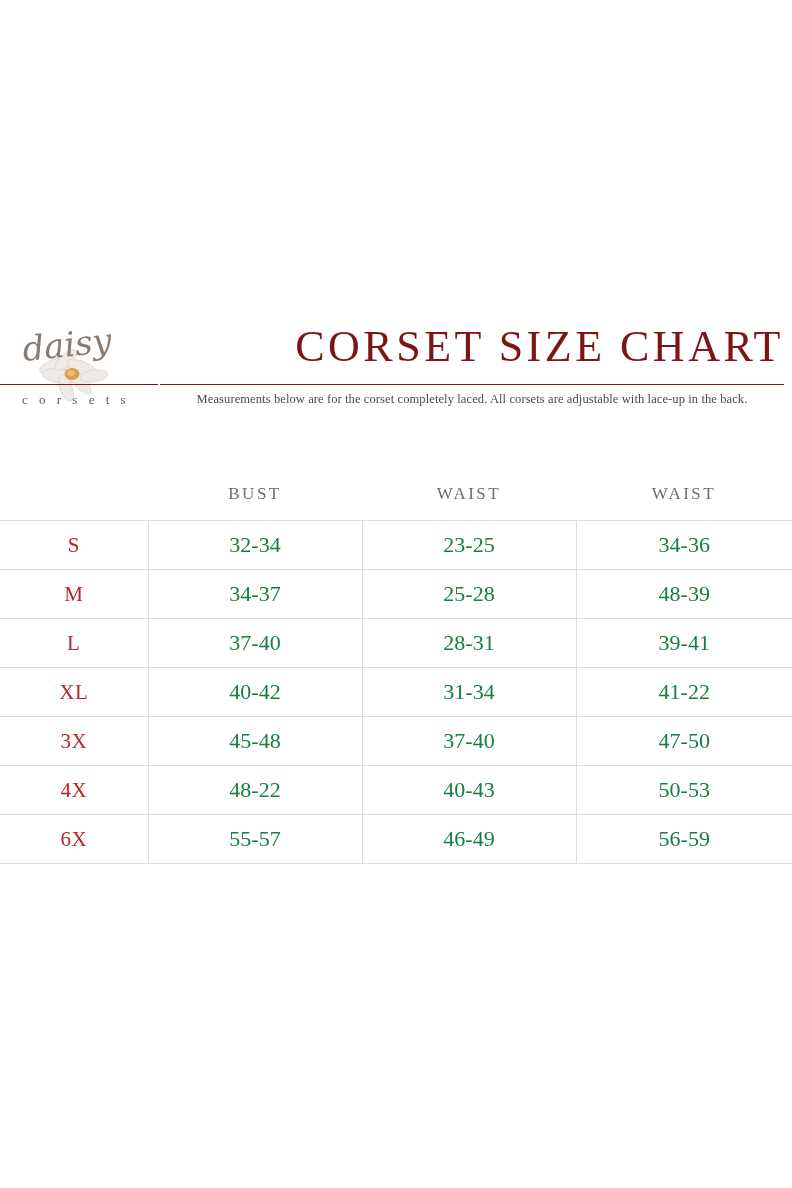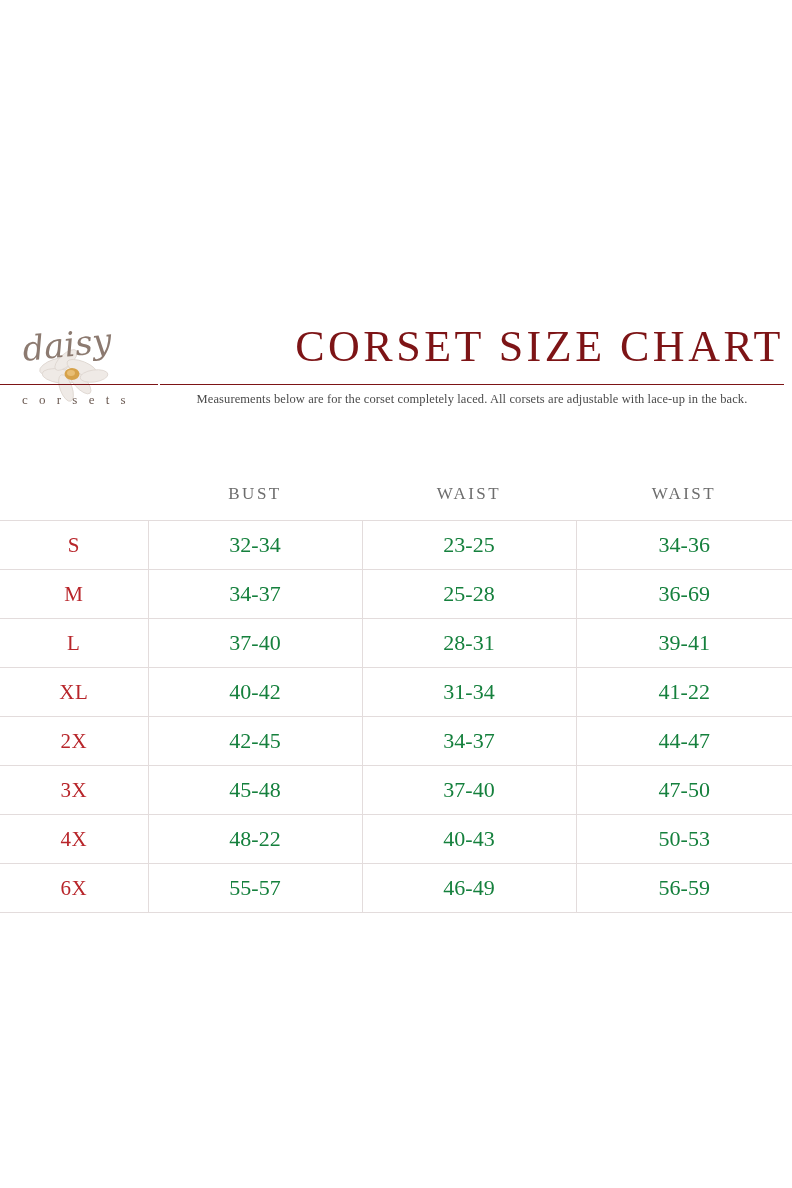--- a/index.html
+++ b/index.html
@@ -218,41 +218,35 @@
         <tr>
           <td class="size-cell">S</td>
           <td>32-34</td>
           <td>23-25</td>
           <td>34-36</td>
         </tr>
         <tr>
           <td class="size-cell">M</td>
           <td>34-37</td>
           <td>25-28</td>
-          <td>36-69</td>
+          <td>48-39</td>
         </tr>
         <tr>
           <td class="size-cell">L</td>
           <td>37-40</td>
           <td>28-31</td>
           <td>39-41</td>
         </tr>
         <tr>
           <td class="size-cell">XL</td>
           <td>40-42</td>
           <td>31-34</td>
           <td>41-22</td>
         </tr>
         <tr>
-          <td class="size-cell">2X</td>
-          <td>42-45</td>
-          <td>34-37</td>
-          <td>44-47</td>
-        </tr>
-        <tr>
           <td class="size-cell">3X</td>
           <td>45-48</td>
           <td>37-40</td>
           <td>47-50</td>
         </tr>
         <tr>
           <td class="size-cell">4X</td>
           <td>48-22</td>
           <td>40-43</td>
           <td>50-53</td>

